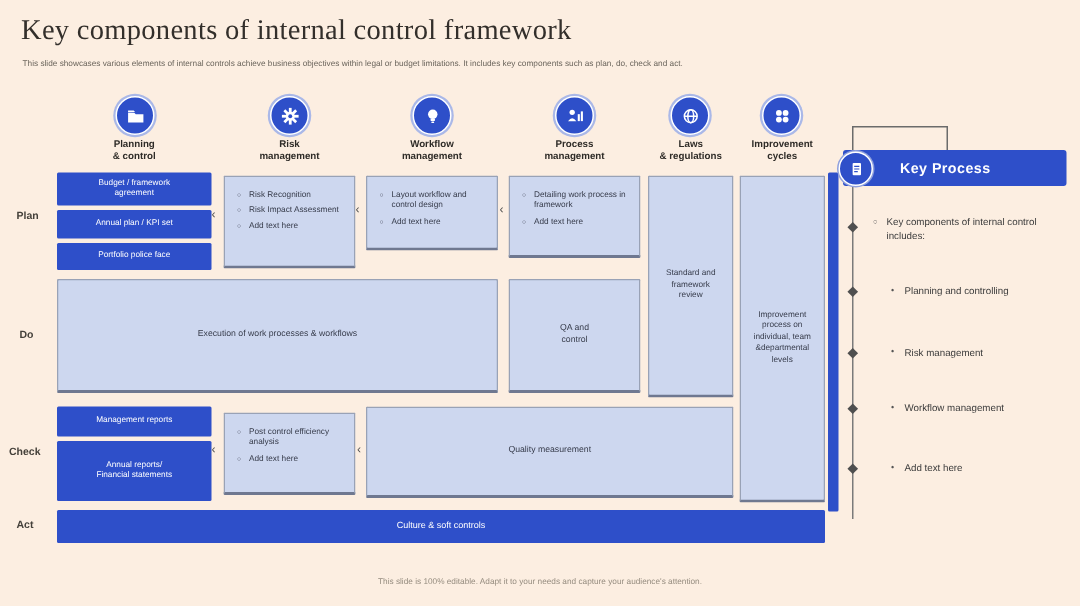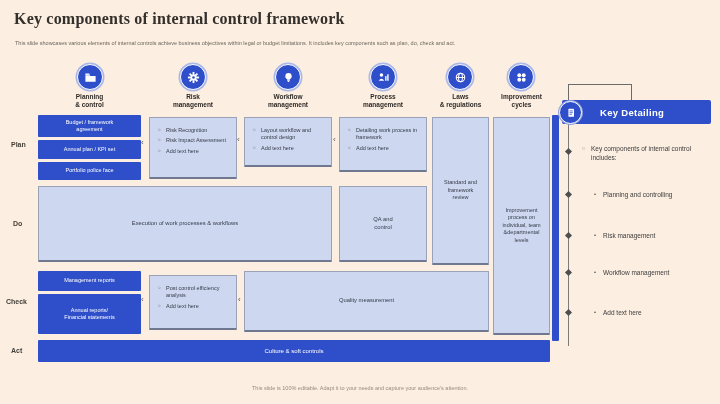--- a/index.html
+++ b/index.html
@@ -2,21 +2,21 @@
 <html><head>
 <meta charset="utf-8">
 <style>
   html,body{margin:0;padding:0;background:#e8e0d6;}
   .slide{
     position:relative;width:720px;height:404px;background:#fceee1;
     font-family:"Liberation Sans",sans-serif;overflow:hidden;
   }
   .title{
     position:absolute;left:14px;top:10px;font-family:"Liberation Serif",serif;
-    font-size:16px;font-weight:700;color:#332f2b;letter-spacing:.2px;
+    font-size:19px;font-weight:400;color:#332f2b;letter-spacing:.2px;
   }
   .subtitle{
     position:absolute;left:15px;top:40px;font-size:5.5px;color:#6b655c;width:560px;
   }
   .footer{
     position:absolute;left:0;top:385px;width:100%;text-align:center;
     font-size:5.5px;color:#958c7f;
   }
   .row-label{
     position:absolute;font-size:7px;font-weight:bold;color:#44403a;
@@ -204,21 +204,21 @@
   <div class="right-bar" style="left:552px;top:115px;width:7px;height:226px;"></div>
 
   <div class="chev" style="left:141px;top:139px;"></div>
   <div class="chev" style="left:237px;top:136px;"></div>
   <div class="chev" style="left:333px;top:136px;"></div>
   <div class="chev" style="left:141px;top:296px;"></div>
   <div class="chev" style="left:238px;top:296px;"></div>
 
   <div class="ki-bracket" style="left:568px;top:84px;width:62px;height:17px;"></div>
   <div class="ki-banner" style="left:562px;top:100px;width:149px;height:24px;">
-    <span>Key Detailing</span>
+    <span>Key Process</span>
   </div>
   <div class="ki-circle" style="left:559px;top:101px;">
     <svg width="12" height="12" viewBox="0 0 14 14">
         <rect x="4" y="2" width="6.5" height="9.5" rx="0.8" fill="#fff"></rect>
         <g stroke="#2e4fc9" stroke-width="0.9">
           <path d="M5.2 4.6 h4"></path>
           <path d="M5.2 6.6 h4"></path>
           <path d="M5.2 8.6 h2.8"></path>
         </g>
       </svg>

